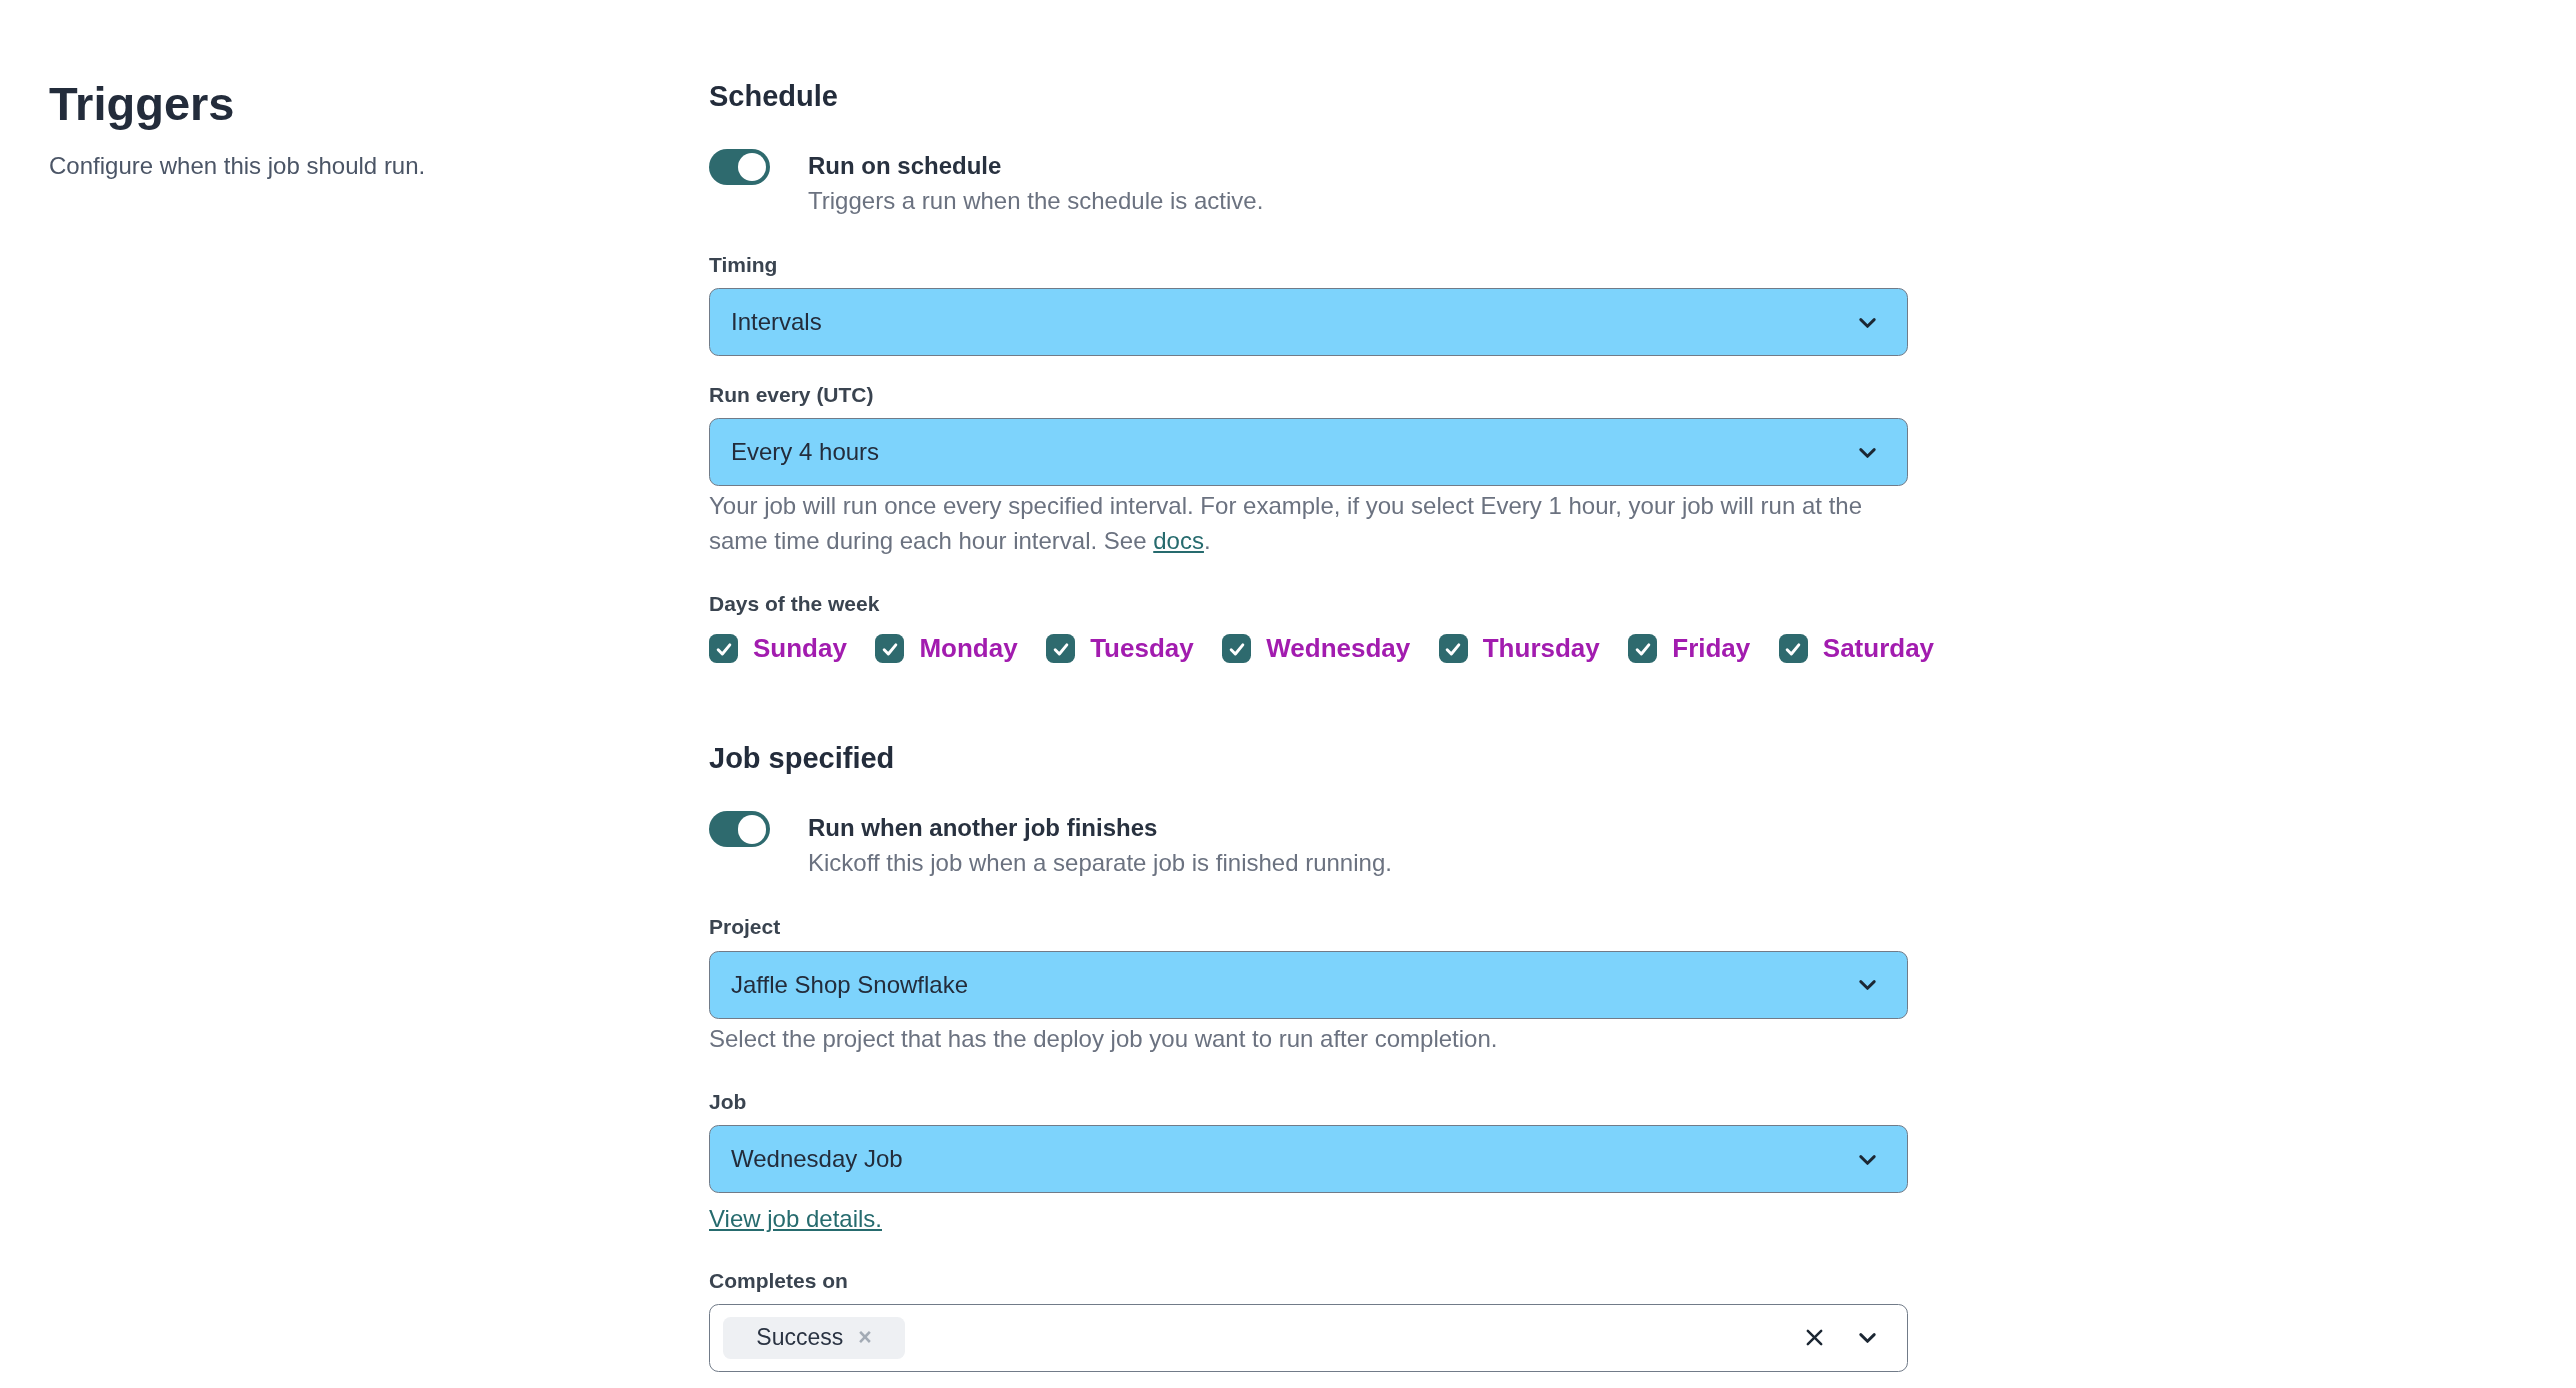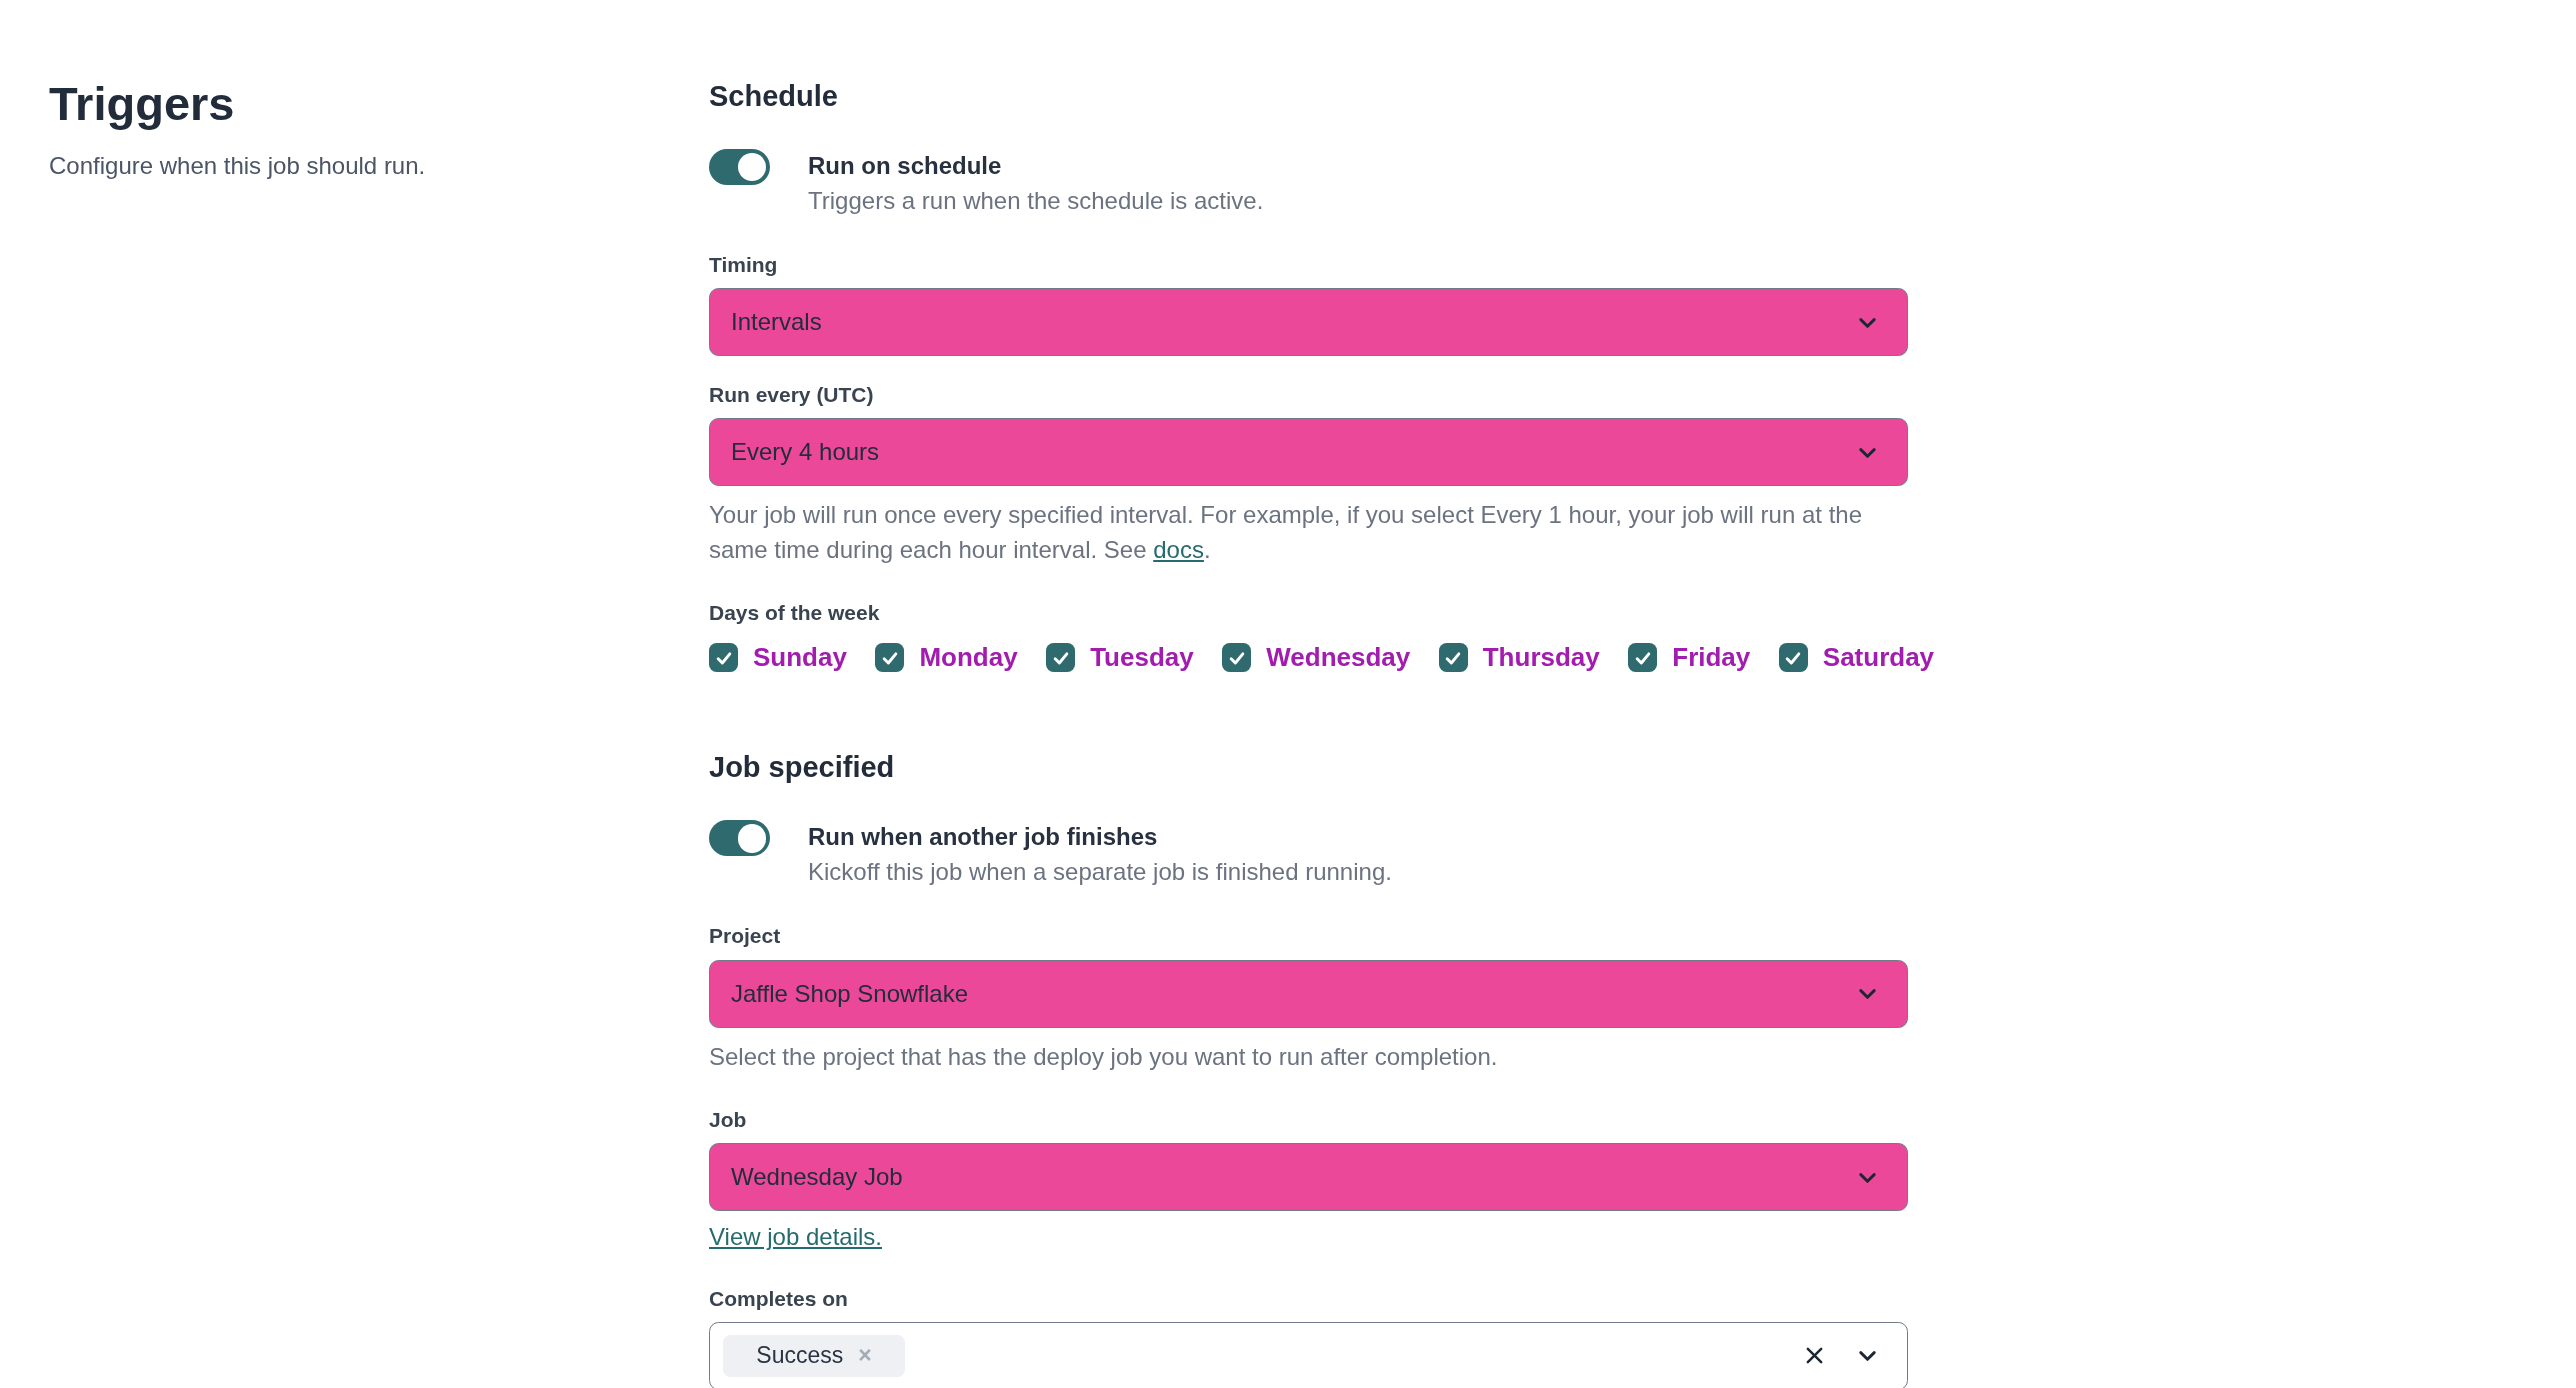--- a/index.html
+++ b/index.html
@@ -29,25 +29,25 @@
 
   .toggle-row{display:flex;gap:38px;margin-bottom:36px;align-items:flex-start;}
   .toggle{width:61px;height:36px;border-radius:18px;background:var(--accent-teal);
     position:relative;flex:none;margin-top:1.9px;cursor:pointer;}
   .toggle .knob{position:absolute;top:3.8px;right:3.8px;width:28.5px;height:28.5px;border-radius:50%;background:#fff;}
   .toggle-label{font-size:24px;font-weight:700;color:#28313f;line-height:38px;}
   .toggle-desc{font-size:24px;color:var(--body-gray);line-height:32px;}
 
   .field{margin-bottom:26.6px;}
   .field-label{display:block;font-size:21px;font-weight:700;color:var(--label-text);margin-bottom:11.4px;}
-  .select{height:68px;border:0.9px solid var(--border-gray);border-radius:9.5px;background:#ec4899;
+  .select{height:68px;border:0.9px solid var(--border-gray);border-radius:9.5px;background:#7dd3fc;
     display:flex;align-items:center;justify-content:space-between;
     padding:0 26.6px 0 21px;font-size:24px;color:var(--heading-text);cursor:pointer;}
   .chev{flex:none;}
-  .help{font-size:24px;color:var(--body-gray);line-height:35px;margin-top:11px;}
+  .help{font-size:24px;color:var(--body-gray);line-height:35px;margin-top:2px;}
   .help a,.text-link{color:var(--link-teal);text-decoration:underline;cursor:pointer;}
   .mb-lg{margin-bottom:34px;}
 
   .days-row{display:flex;gap:28.5px;margin-top:17px;align-items:center;flex-wrap:nowrap;}
   .day{display:flex;align-items:center;gap:15px;cursor:pointer;}
   .checkbox{width:29px;height:29px;border-radius:7.6px;background:var(--accent-teal);
     display:flex;align-items:center;justify-content:center;flex:none;}
   .day-label{font-size:26px;font-weight:700;color:#a21caf;white-space:nowrap;}
 
   .text-link{display:inline-block;font-size:24px;margin:11.4px 0 36px;}

